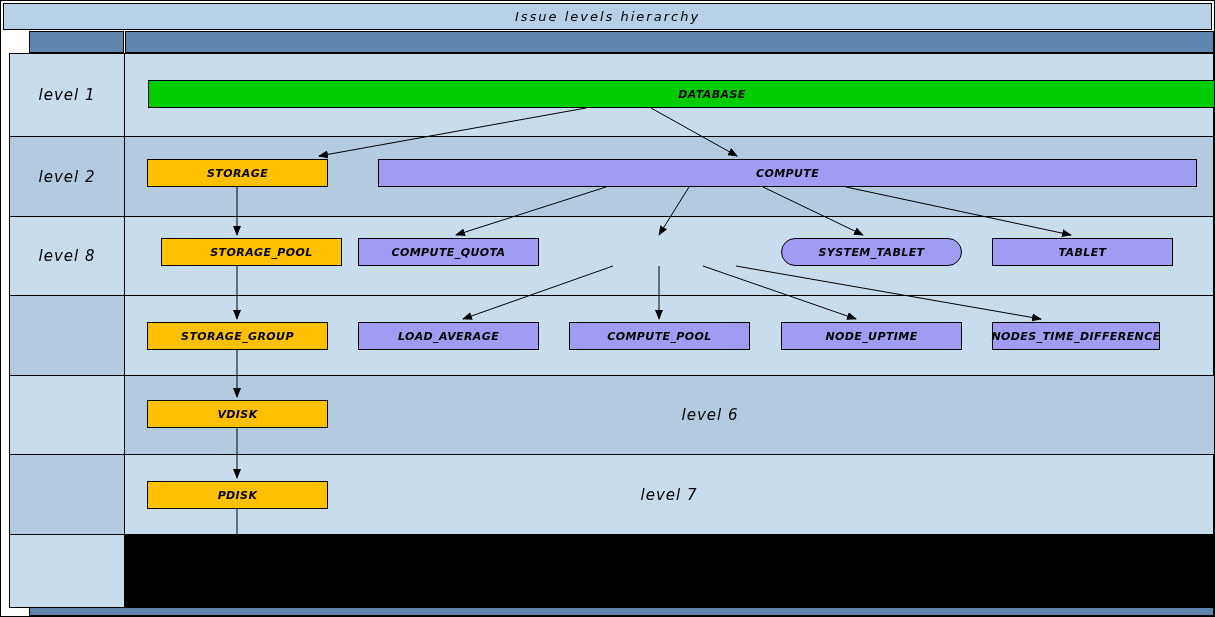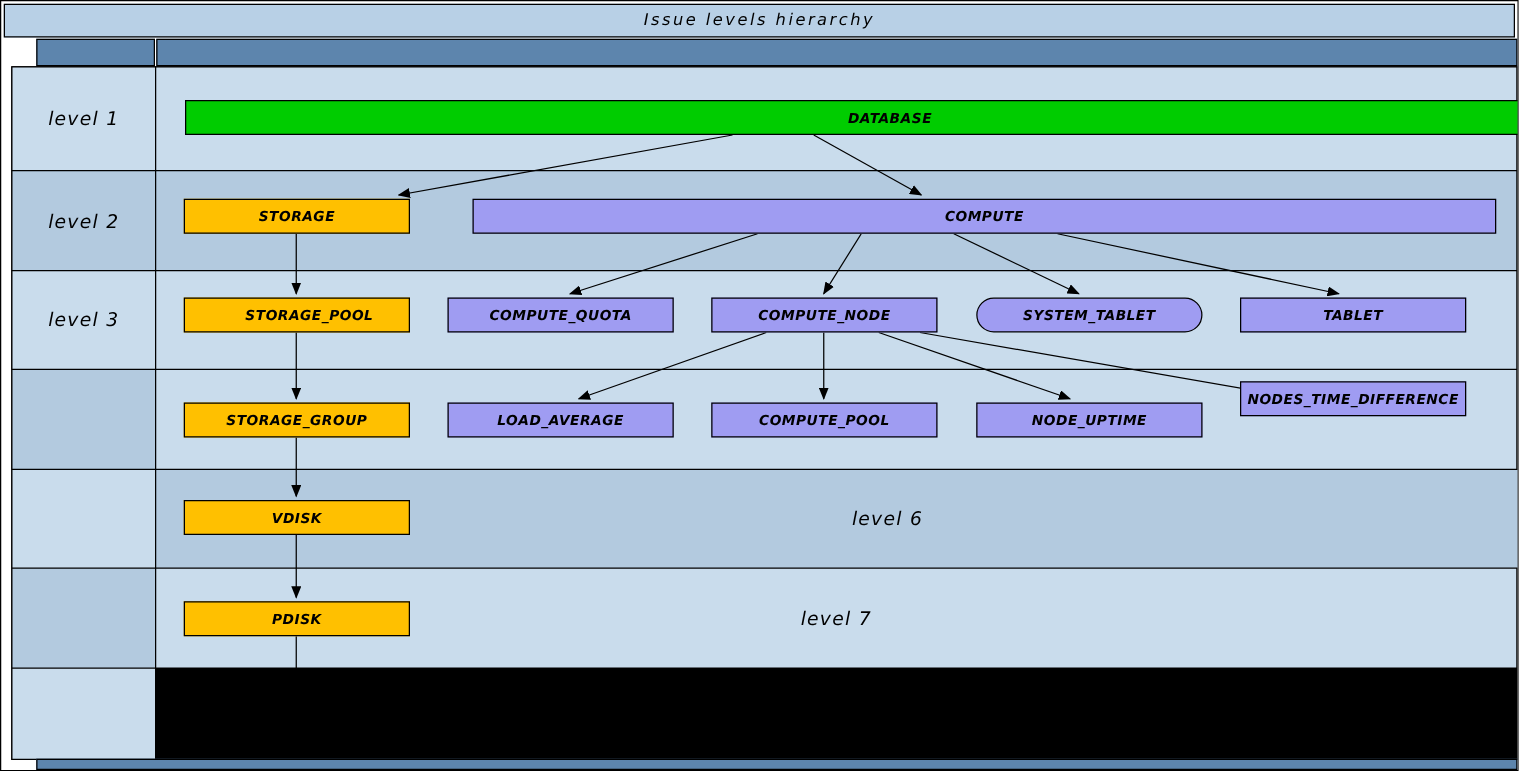--- a/index.html
+++ b/index.html
@@ -39,30 +39,30 @@
     position:absolute;height:28px;border:1px solid #000;box-sizing:border-box;
     display:flex;align-items:center;justify-content:center;
     font-size:11px;font-weight:bold;letter-spacing:0.4px;white-space:nowrap;
     z-index:3;
   }
   .edges{position:absolute;left:0;top:0;z-index:2;pointer-events:none;}
   
   #n-database{left:147px;top:79px;width:1128px;}
   #n-storage{left:146px;top:158px;width:181px;}
   #n-compute{left:357px;top:158px;width:819px;}
-  #n-storage_pool{left:146px;top:237px;width:181px;padding-left:20px;}
+  #n-storage_pool{left:160px;top:237px;width:181px;padding-left:20px;}
   #n-compute_quota{left:357px;top:237px;width:181px;}
   #n-compute_node{left:568px;top:237px;width:181px;}
   #n-system_tablet{left:780px;top:237px;width:181px;border-radius:14px;}
   #n-tablet{left:991px;top:237px;width:181px;}
   #n-storage_group{left:146px;top:321px;width:181px;}
   #n-load_average{left:357px;top:321px;width:181px;}
   #n-compute_pool{left:568px;top:321px;width:181px;}
   #n-node_uptime{left:780px;top:321px;width:181px;}
-  #n-nodes_time_difference{left:991px;top:304px;width:181px;}
+  #n-nodes_time_difference{left:991px;top:321px;width:168px;}
   #n-vdisk{left:146px;top:399px;width:181px;}
   #n-pdisk{left:146px;top:480px;width:181px;}
   #n-storage_node{left:146px;top:559px;width:181px;}
 </style>
 </head>
 <body>
 
 <div id="canvas">
 
   <div class="title-bar" style="background: rgb(184, 208, 230);">
@@ -77,21 +77,21 @@
         <span>level 1</span>
       </div>
     <div class="cell" style="background: rgb(201, 220, 236);"></div>
 
     <div class="cell label-cell" style="background: rgb(179, 202, 223);">
         <span>level 2</span>
       </div>
     <div class="cell" style="background: rgb(179, 202, 223);"></div>
 
     <div class="cell label-cell" style="background: rgb(201, 220, 236);">
-        <span>level 3</span>
+        <span>level 8</span>
       </div>
     <div class="cell" style="background: rgb(201, 220, 236);"></div>
 
     <div class="cell" style="background: rgb(179, 202, 223);"></div>
 
     <div class="cell label-cell" style="background: rgb(201, 220, 236);">
         <span>level 5</span>
       </div>
     <div class="cell" style="background: rgb(201, 220, 236);"></div>
 
@@ -131,21 +131,20 @@
       <line x1="236" y1="427" x2="236" y2="477" marker-end="url(#arrow)"></line>
       <line x1="236" y1="508" x2="236" y2="556" marker-end="url(#arrow)"></line>
     </g>
   </svg>
 
   <div class="node" id="n-database" style="background: rgb(0, 204, 0);">DATABASE</div>
   <div class="node" id="n-storage" style="background: rgb(255, 192, 0);">STORAGE</div>
   <div class="node" id="n-compute" style="background: rgb(159, 156, 242); margin-left: 20px;">COMPUTE</div>
   <div class="node" id="n-storage_pool" style="background: rgb(255, 192, 0);">STORAGE_POOL</div>
   <div class="node" id="n-compute_quota" style="background: rgb(159, 156, 242);">COMPUTE_QUOTA</div>
-  <div class="node" id="n-compute_node" style="background: rgb(159, 156, 242);">COMPUTE_NODE</div>
   <div class="node" id="n-system_tablet" style="background: rgb(159, 156, 242);">SYSTEM_TABLET</div>
   <div class="node" id="n-tablet" style="background: rgb(159, 156, 242);">TABLET</div>
   <div class="node" id="n-storage_group" style="background: rgb(255, 192, 0);">STORAGE_GROUP</div>
   <div class="node" id="n-load_average" style="background: rgb(159, 156, 242);">LOAD_AVERAGE</div>
   <div class="node" id="n-compute_pool" style="background: rgb(159, 156, 242);">COMPUTE_POOL</div>
   <div class="node" id="n-node_uptime" style="background: rgb(159, 156, 242);">NODE_UPTIME</div>
   <div class="node" id="n-nodes_time_difference" style="background: rgb(159, 156, 242);">NODES_TIME_DIFFERENCE</div>
   <div class="node" id="n-vdisk" style="background: rgb(255, 192, 0);">VDISK</div>
   <div class="node" id="n-pdisk" style="background: rgb(255, 192, 0);">PDISK</div>
 

